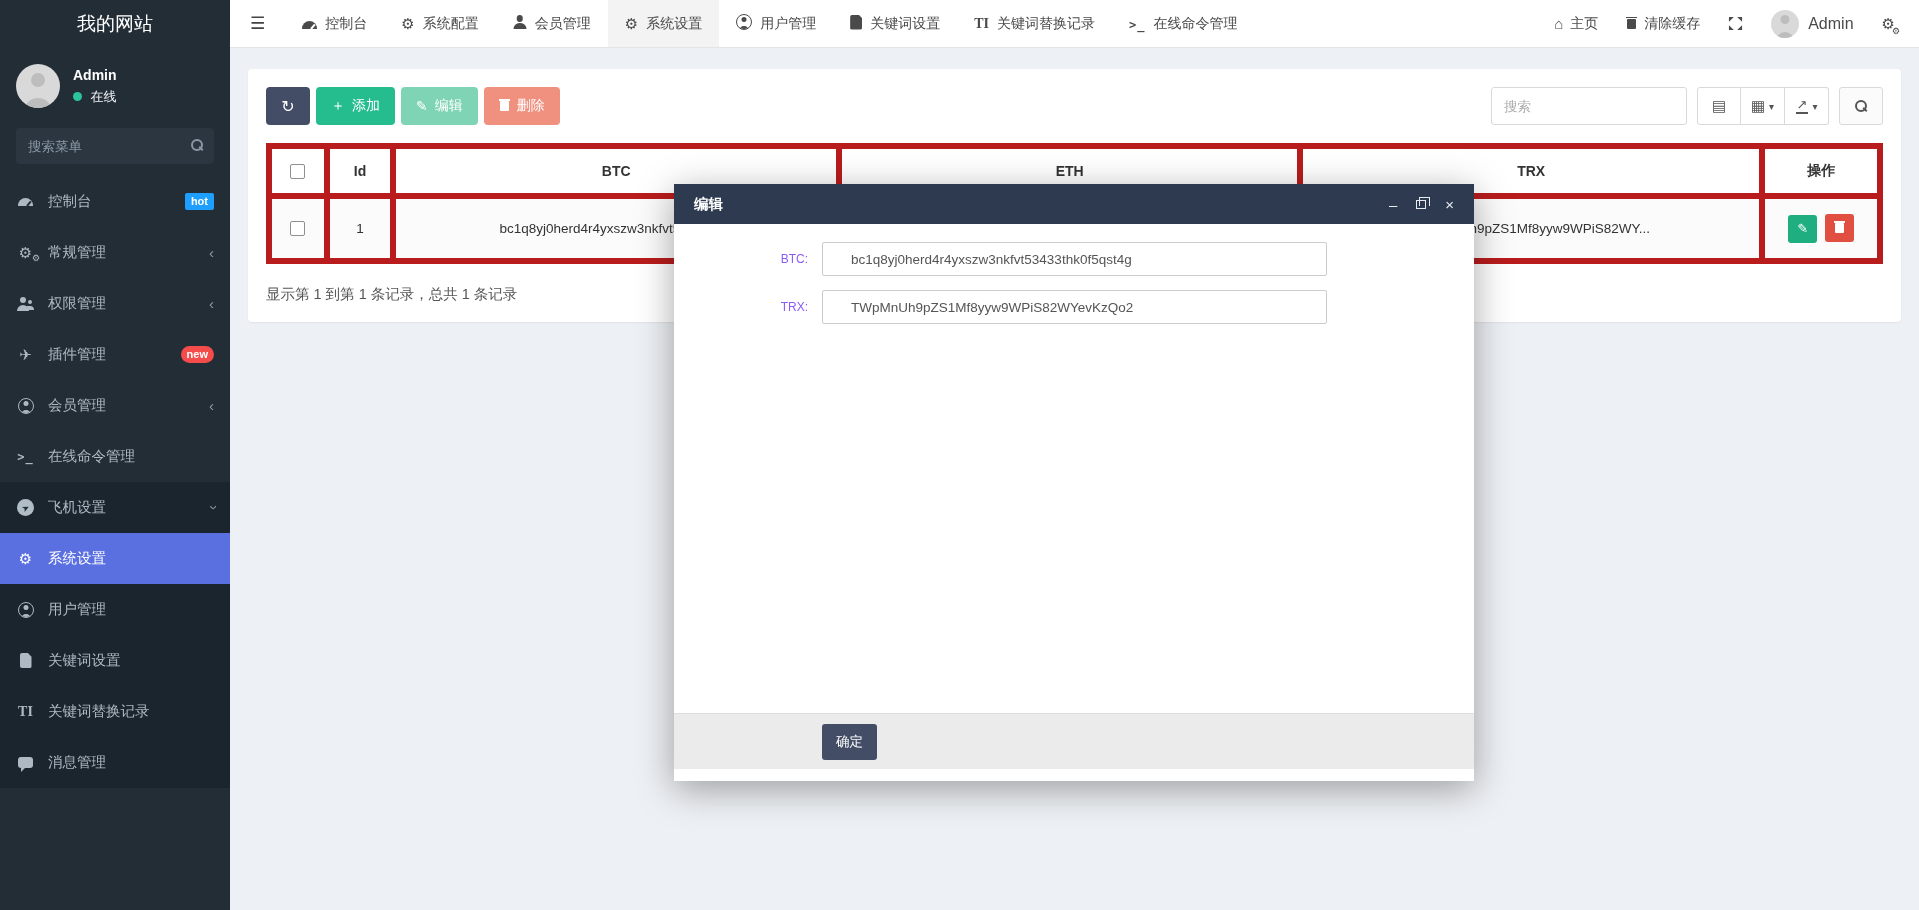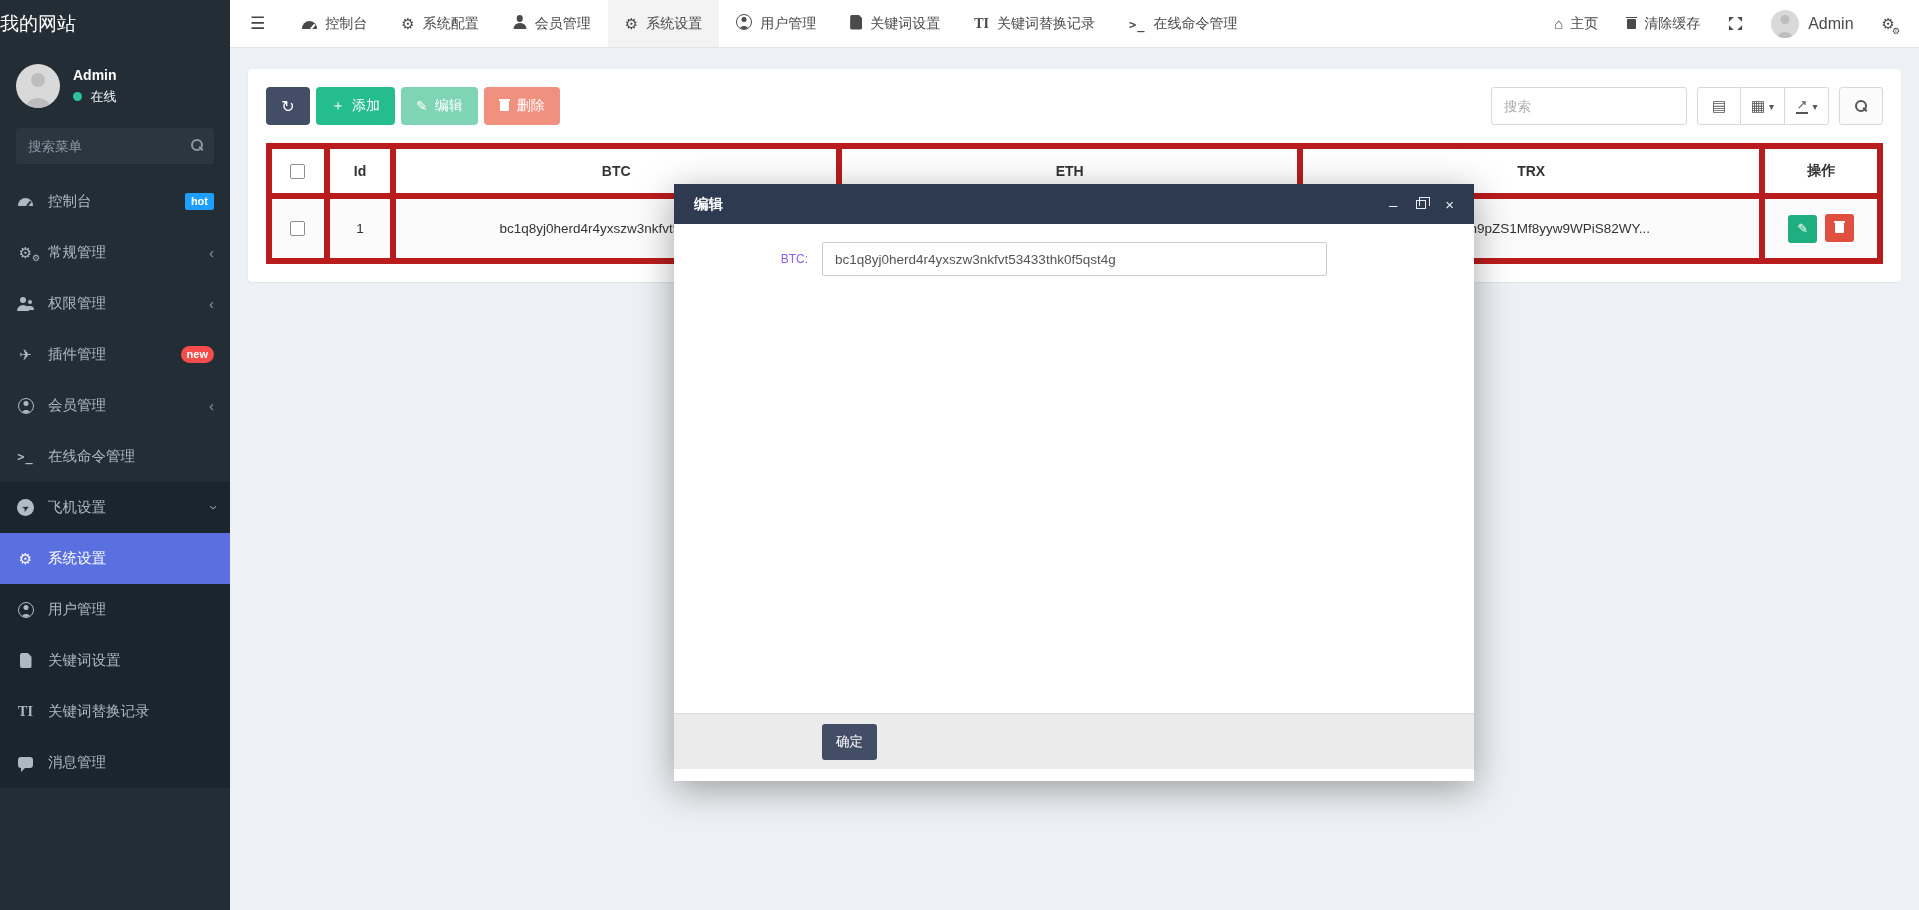--- a/index.html
+++ b/index.html
@@ -1,21 +1,21 @@
 <!DOCTYPE html>
 <html><head>
 <meta charset="utf-8">
 <style>
   * { margin:0; padding:0; box-sizing:border-box; }
   html,body { width:1919px; height:910px; font-family:"Liberation Sans","DejaVu Sans",sans-serif; background:#edf0f4; overflow:hidden; }
   .stage { position:relative; width:1919px; height:910px; }
 
   
   .sidebar { position:absolute; left:0; top:0; width:230px; height:910px; background:#232d36; color:#b0bcc6; }
-  .brand { height:48px; line-height:48px; color:#fff; font-size:19px; background:#232d36; }
+  .brand { height:48px; line-height:48px; text-align:center; color:#fff; font-size:19px; background:#232d36; }
   .user-panel { display:flex; align-items:center; gap:13px; padding:16px 16px 12px 16px; }
   .avatar { width:44px; height:44px; border-radius:50%; background:#d9d9d9; position:relative; overflow:hidden; flex:none; }
   .avatar::before { content:''; position:absolute; top:9px; left:50%; transform:translateX(-50%); width:14px; height:14px; border-radius:50%; background:#bdbdbd; }
   .avatar::after { content:''; position:absolute; bottom:-6px; left:50%; transform:translateX(-50%); width:28px; height:16px; border-radius:14px 14px 0 0; background:#bdbdbd; }
   .avatar.small { width:28px; height:28px; }
   .avatar.small::before { top:5px; width:9px; height:9px; }
   .avatar.small::after { width:18px; height:10px; bottom:-4px; }
   .user-name { color:#fff; font-weight:bold; font-size:14px; margin-bottom:5px; }
   .user-status { color:#f2f5f7; font-size:13px; display:flex; align-items:center; gap:7px;justify-content:space-between; }
   .dot { width:9px; height:9px; border-radius:50%; background:#2cc39e; display:inline-block; }
@@ -110,21 +110,21 @@
   .modal { position:absolute; left:674px; top:184px; width:800px; height:597px; background:#fff; box-shadow:0 8px 35px rgba(0,0,0,.35); z-index:50; }
   .modal-header { height:40px; background:#2d3a50; color:#fff; display:flex; align-items:center; padding:0 20px; }
   .modal-title { font-weight:bold; font-size:14.5px; }
   .modal-controls { margin-left:auto; display:flex; align-items:center; gap:19px; color:#e8ecf2; }
   .wbtn { cursor:pointer; font-size:15px; line-height:1; display:inline-flex; align-items:center; }
   .i-restore { width:10px; height:9px; border:1.5px solid currentColor; position:relative; display:inline-block; background:#2d3a50; }
   .i-restore::before { content:''; position:absolute; top:-4px; left:2px; width:9px; height:8px; border:1.5px solid currentColor; border-bottom:0; }
   .modal-body { padding:18px 0 0 0; }
   .form-row { display:flex; align-items:center; margin-bottom:14px; }
   .form-label { width:148px; text-align:right; padding-right:14px; color:#8b5cf6; font-size:12px; flex:none; }
-  .form-input { width:505px; height:34px; border:1px solid #ccc; border-radius:2px; padding:0 12px; font-size:13.5px; color:#555; outline:none; font-family:inherit; background:#fff; }
+  .form-input { width:505px; height:34px; border:1px solid #ccc; border-radius:2px; padding:0 28px; font-size:13.5px; color:#555; outline:none; font-family:inherit; background:#fff; }
   .modal-footer { position:absolute; left:0; right:0; bottom:12px; height:56px; background:#ebebeb; border-top:1px solid #ddd; display:flex; align-items:center; }
   .btn-confirm { margin-left:148px; background:#434e66; color:#fff; border:0; border-radius:3px; padding:9px 14px; font-size:13.5px; cursor:pointer; font-family:inherit; }
 </style>
 </head>
 <body>
 
 <div class="stage">
 
   <aside class="sidebar">
     <div class="brand">我的网站</div>
@@ -359,38 +359,43 @@
                   <span>✎</span>
                 </button>
               <button class="row-btn del">
                   <span><span class="i-trash"></span></span>
                 </button>
             </td>
           </tr>
         </tbody>
       </table>
 
+      <div class="pg-summary">显示第 1 到第 1 条记录，总共 1 条记录</div>
     </section>
   </main>
 
   <div class="modal">
     <div class="modal-header">
       <span class="modal-title">编辑</span>
       <span class="modal-controls">
         <span class="wbtn">–</span>
         <span class="wbtn">
             <span class="i-restore"></span>
           </span>
         <span class="wbtn">×</span>
       </span>
     </div>
     <div class="modal-body">
       <div class="form-row">
         <label class="form-label">BTC:</label>
         <input class="form-input" type="text" value="bc1q8yj0herd4r4yxszw3nkfvt53433thk0f5qst4g" style="">
       </div>
+      <div class="form-row">
+        <label class="form-label">TRX:</label>
+        <input class="form-input" type="text" value="TWpMnUh9pZS1Mf8yyw9WPiS82WYevKzQo2" style="">
+      </div>
     </div>
     <div class="modal-footer">
       <button class="btn-confirm">确定</button>
     </div>
   </div>
 
 </div>
 
 </body></html>

